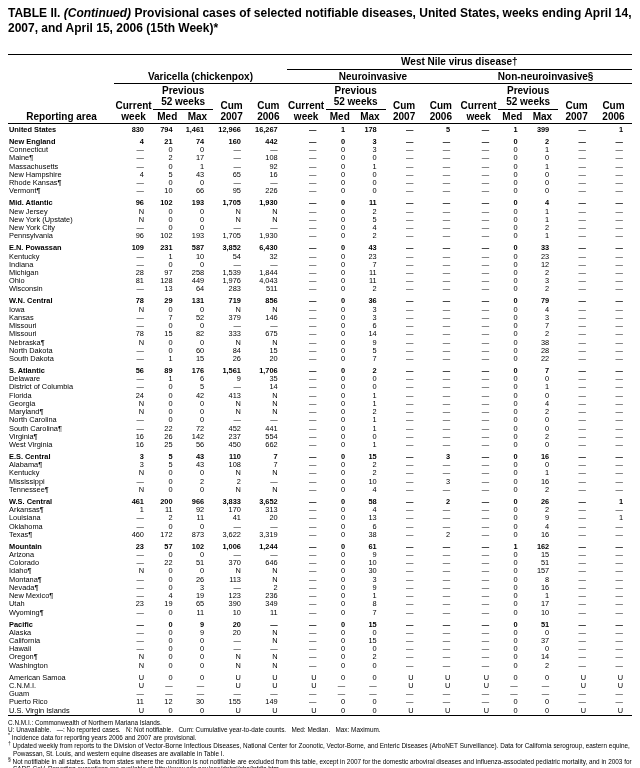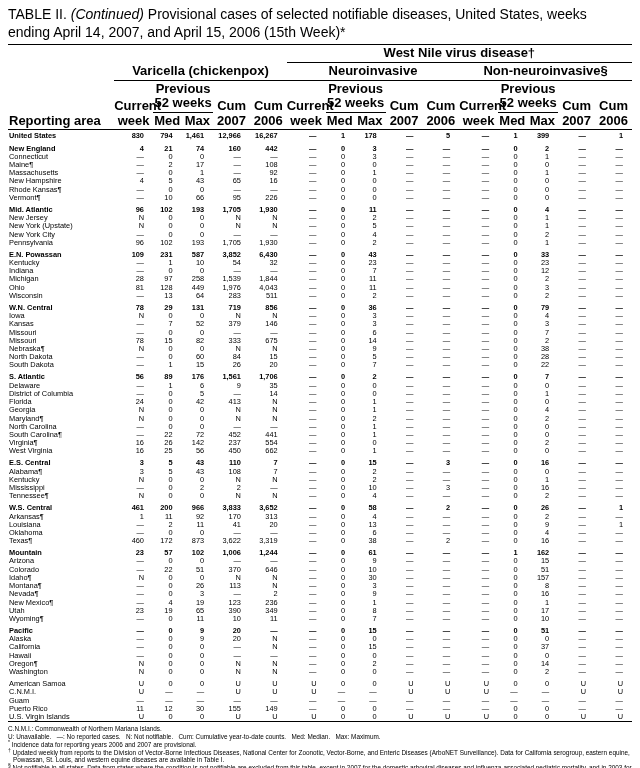--- a/index.html
+++ b/index.html
@@ -3,40 +3,40 @@
 <meta charset="utf-8">
 <style>
   html, body { margin: 0; padding: 0; background: #ffffff; }
   body {
     width: 640px; height: 768px; overflow: hidden; box-sizing: border-box;
     font-family: "Liberation Sans", sans-serif; color: #000;
     -webkit-font-smoothing: antialiased;
   }
   .page { padding: 6px 8px 0 8px; }
   .title {
-    font-size: 14px; font-weight: normal; line-height: 1.25;
-    padding-bottom: 3px; border-bottom: 1.5px solid #000;
+    font-size: 12px; font-weight: bold; line-height: 1.25;
+    padding-bottom: 18px; border-bottom: 1.5px solid #000;
   }
   .title .cont { font-style: italic; }
   table {
     width: 100%; border-collapse: collapse; table-layout: fixed;
     margin-top: 0; border-bottom: 1.5px solid #000;
   }
   col.c-area { width: 104px; }
   col.c-cw  { width: 38px; }
   col.c-med { width: 28px; }
   col.c-max { width: 31px; }
   col.c-cum { width: 36px; }
   thead th {
-    font-size: 13px; font-weight: bold; text-align: center;
+    font-size: 10px; font-weight: bold; text-align: center;
     padding: 1px 0 1.5px 0; white-space: pre-line; line-height: 1.1;
     vertical-align: bottom;
   }
   th.rule-b { border-bottom: 1px solid #000; }
-  th.area-h { text-align: left; vertical-align: bottom; padding-left: 1px; }
+  th.area-h { text-align: center; vertical-align: bottom; padding-left: 1px; }
   tbody td {
     font-size: 7.4px; line-height: 1.06; padding: 0.2px 0;
     white-space: nowrap; overflow: hidden;
   }
   tbody tr:first-child td { border-top: 1.5px solid #000; padding-top: 2px; margin-left: 32px; }
   td.area { text-align: left; padding-left: 1px; }
   td.val  { text-align: right; padding-right: 9px; }
   tr.region td { font-weight: bold; }
   tr.gap td { padding-top: 4px; }
   .footnotes { margin-top: 3px; }

